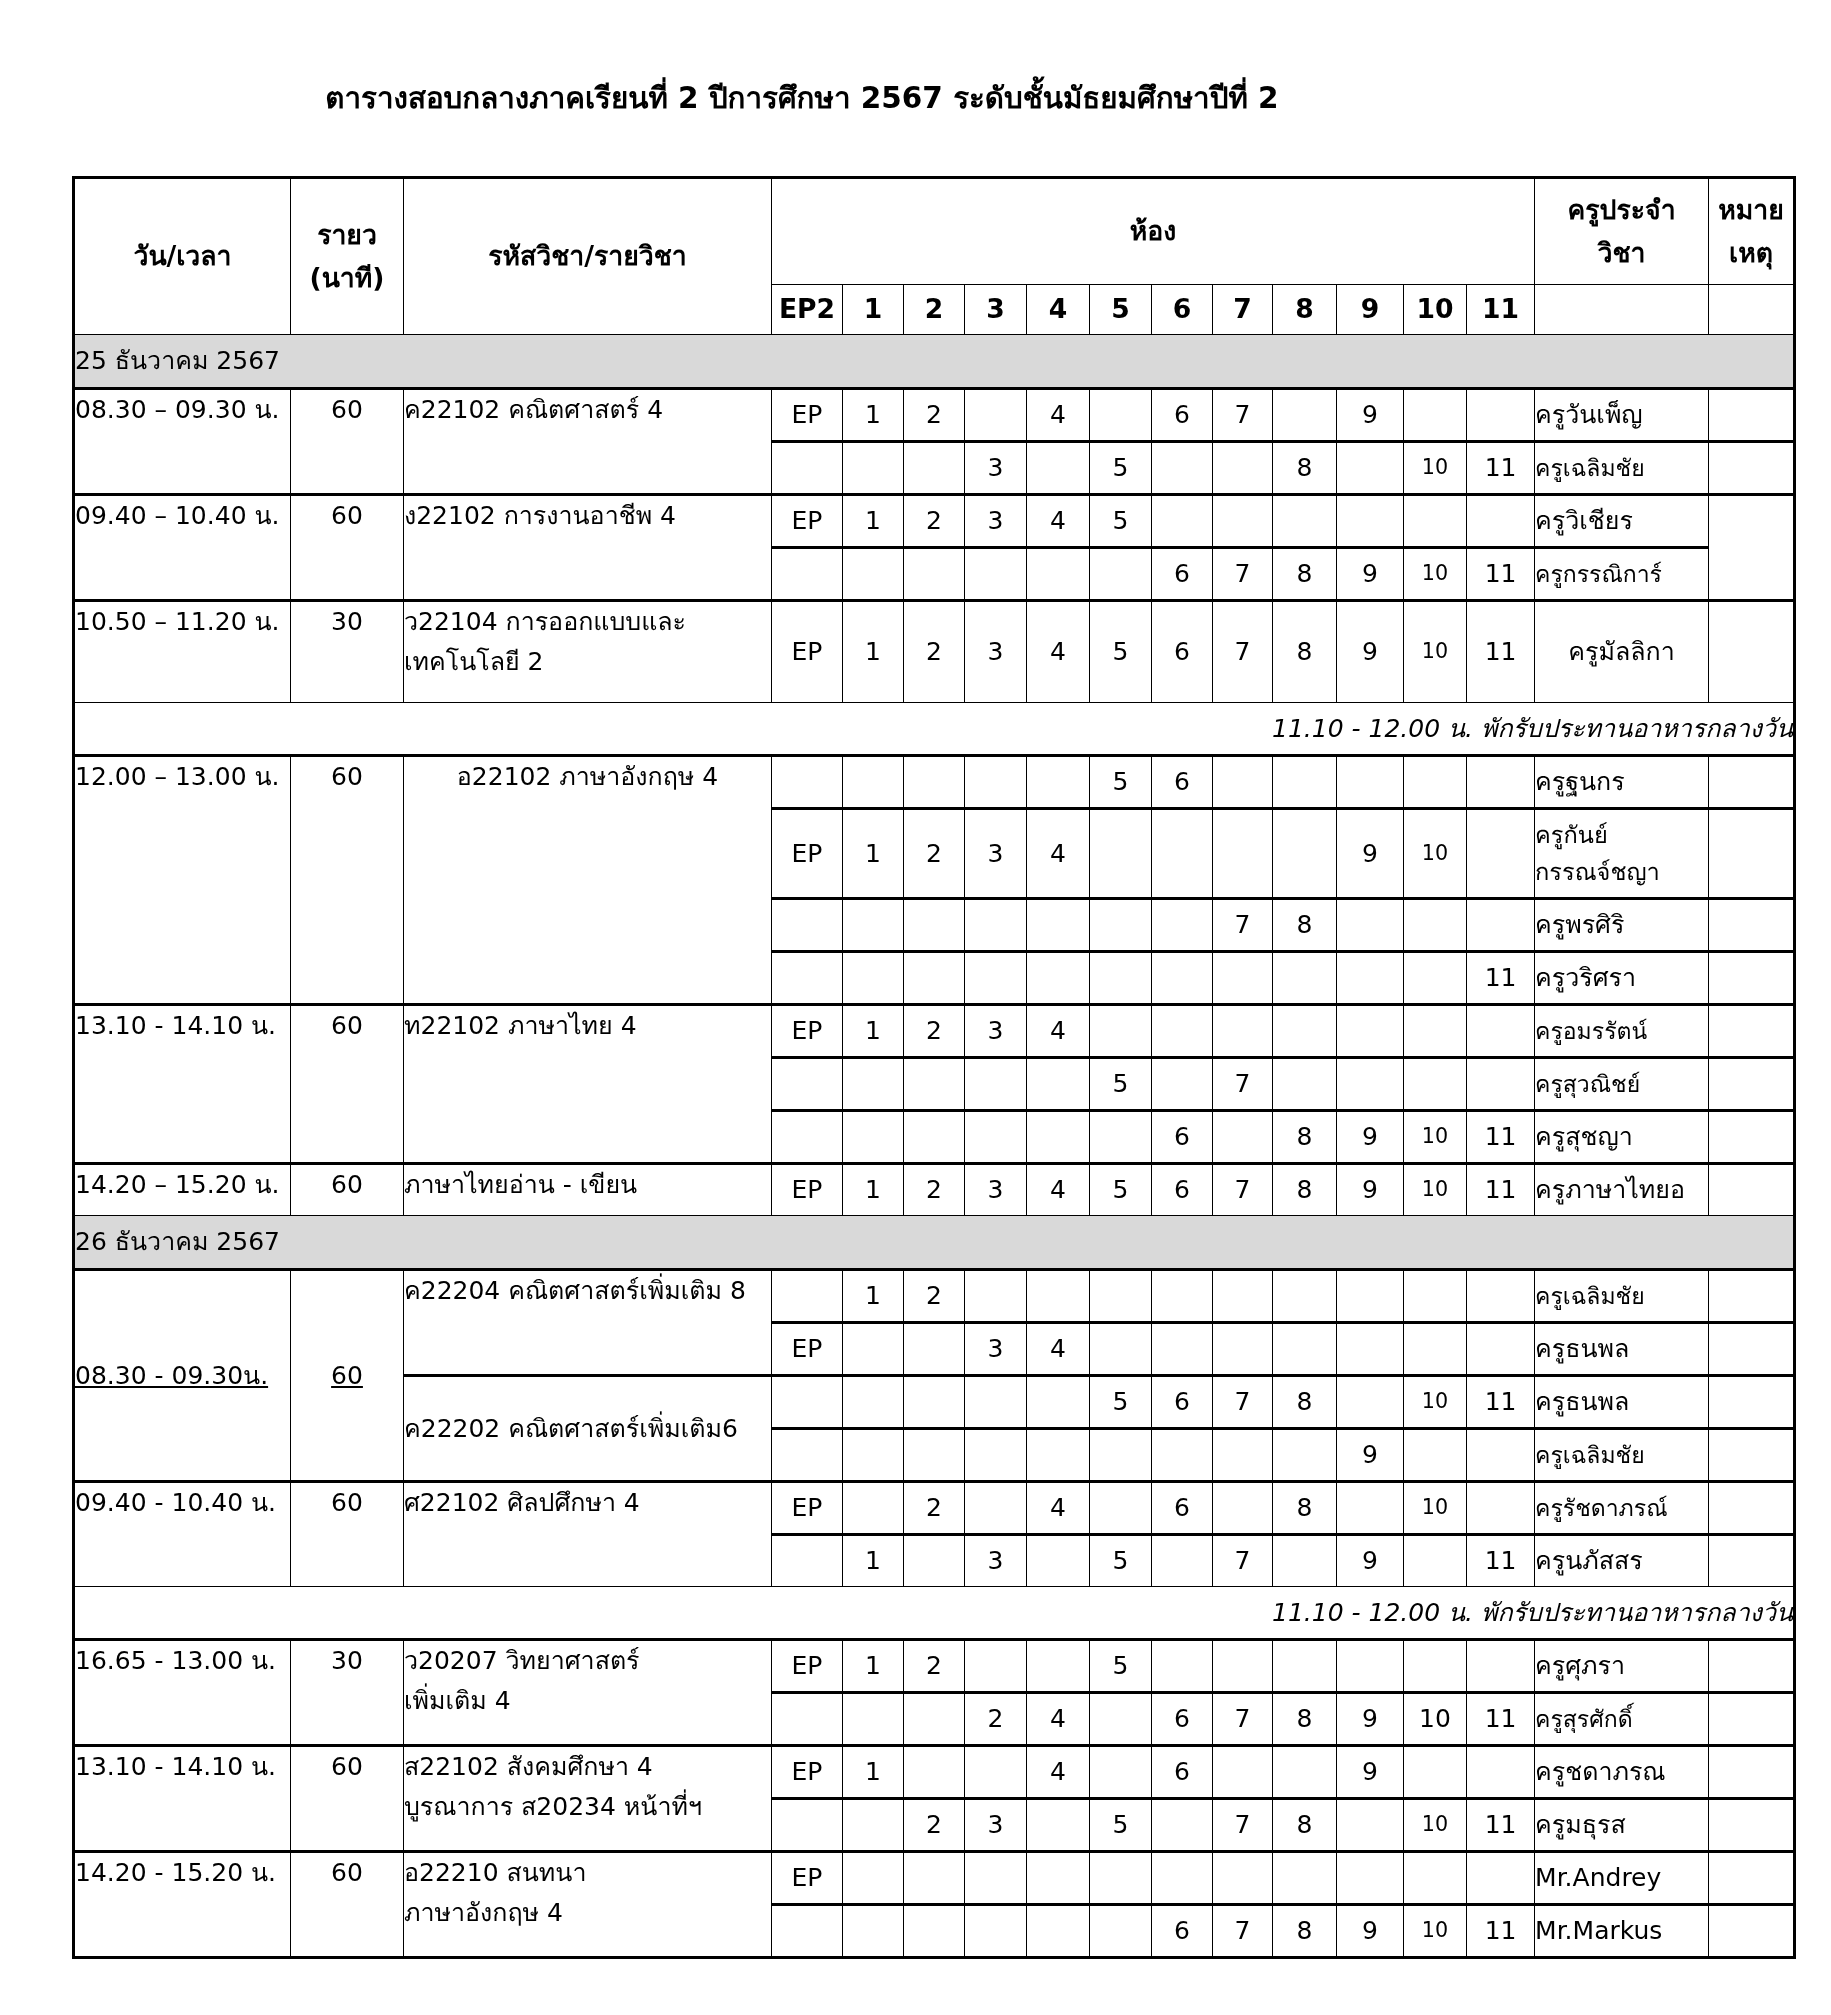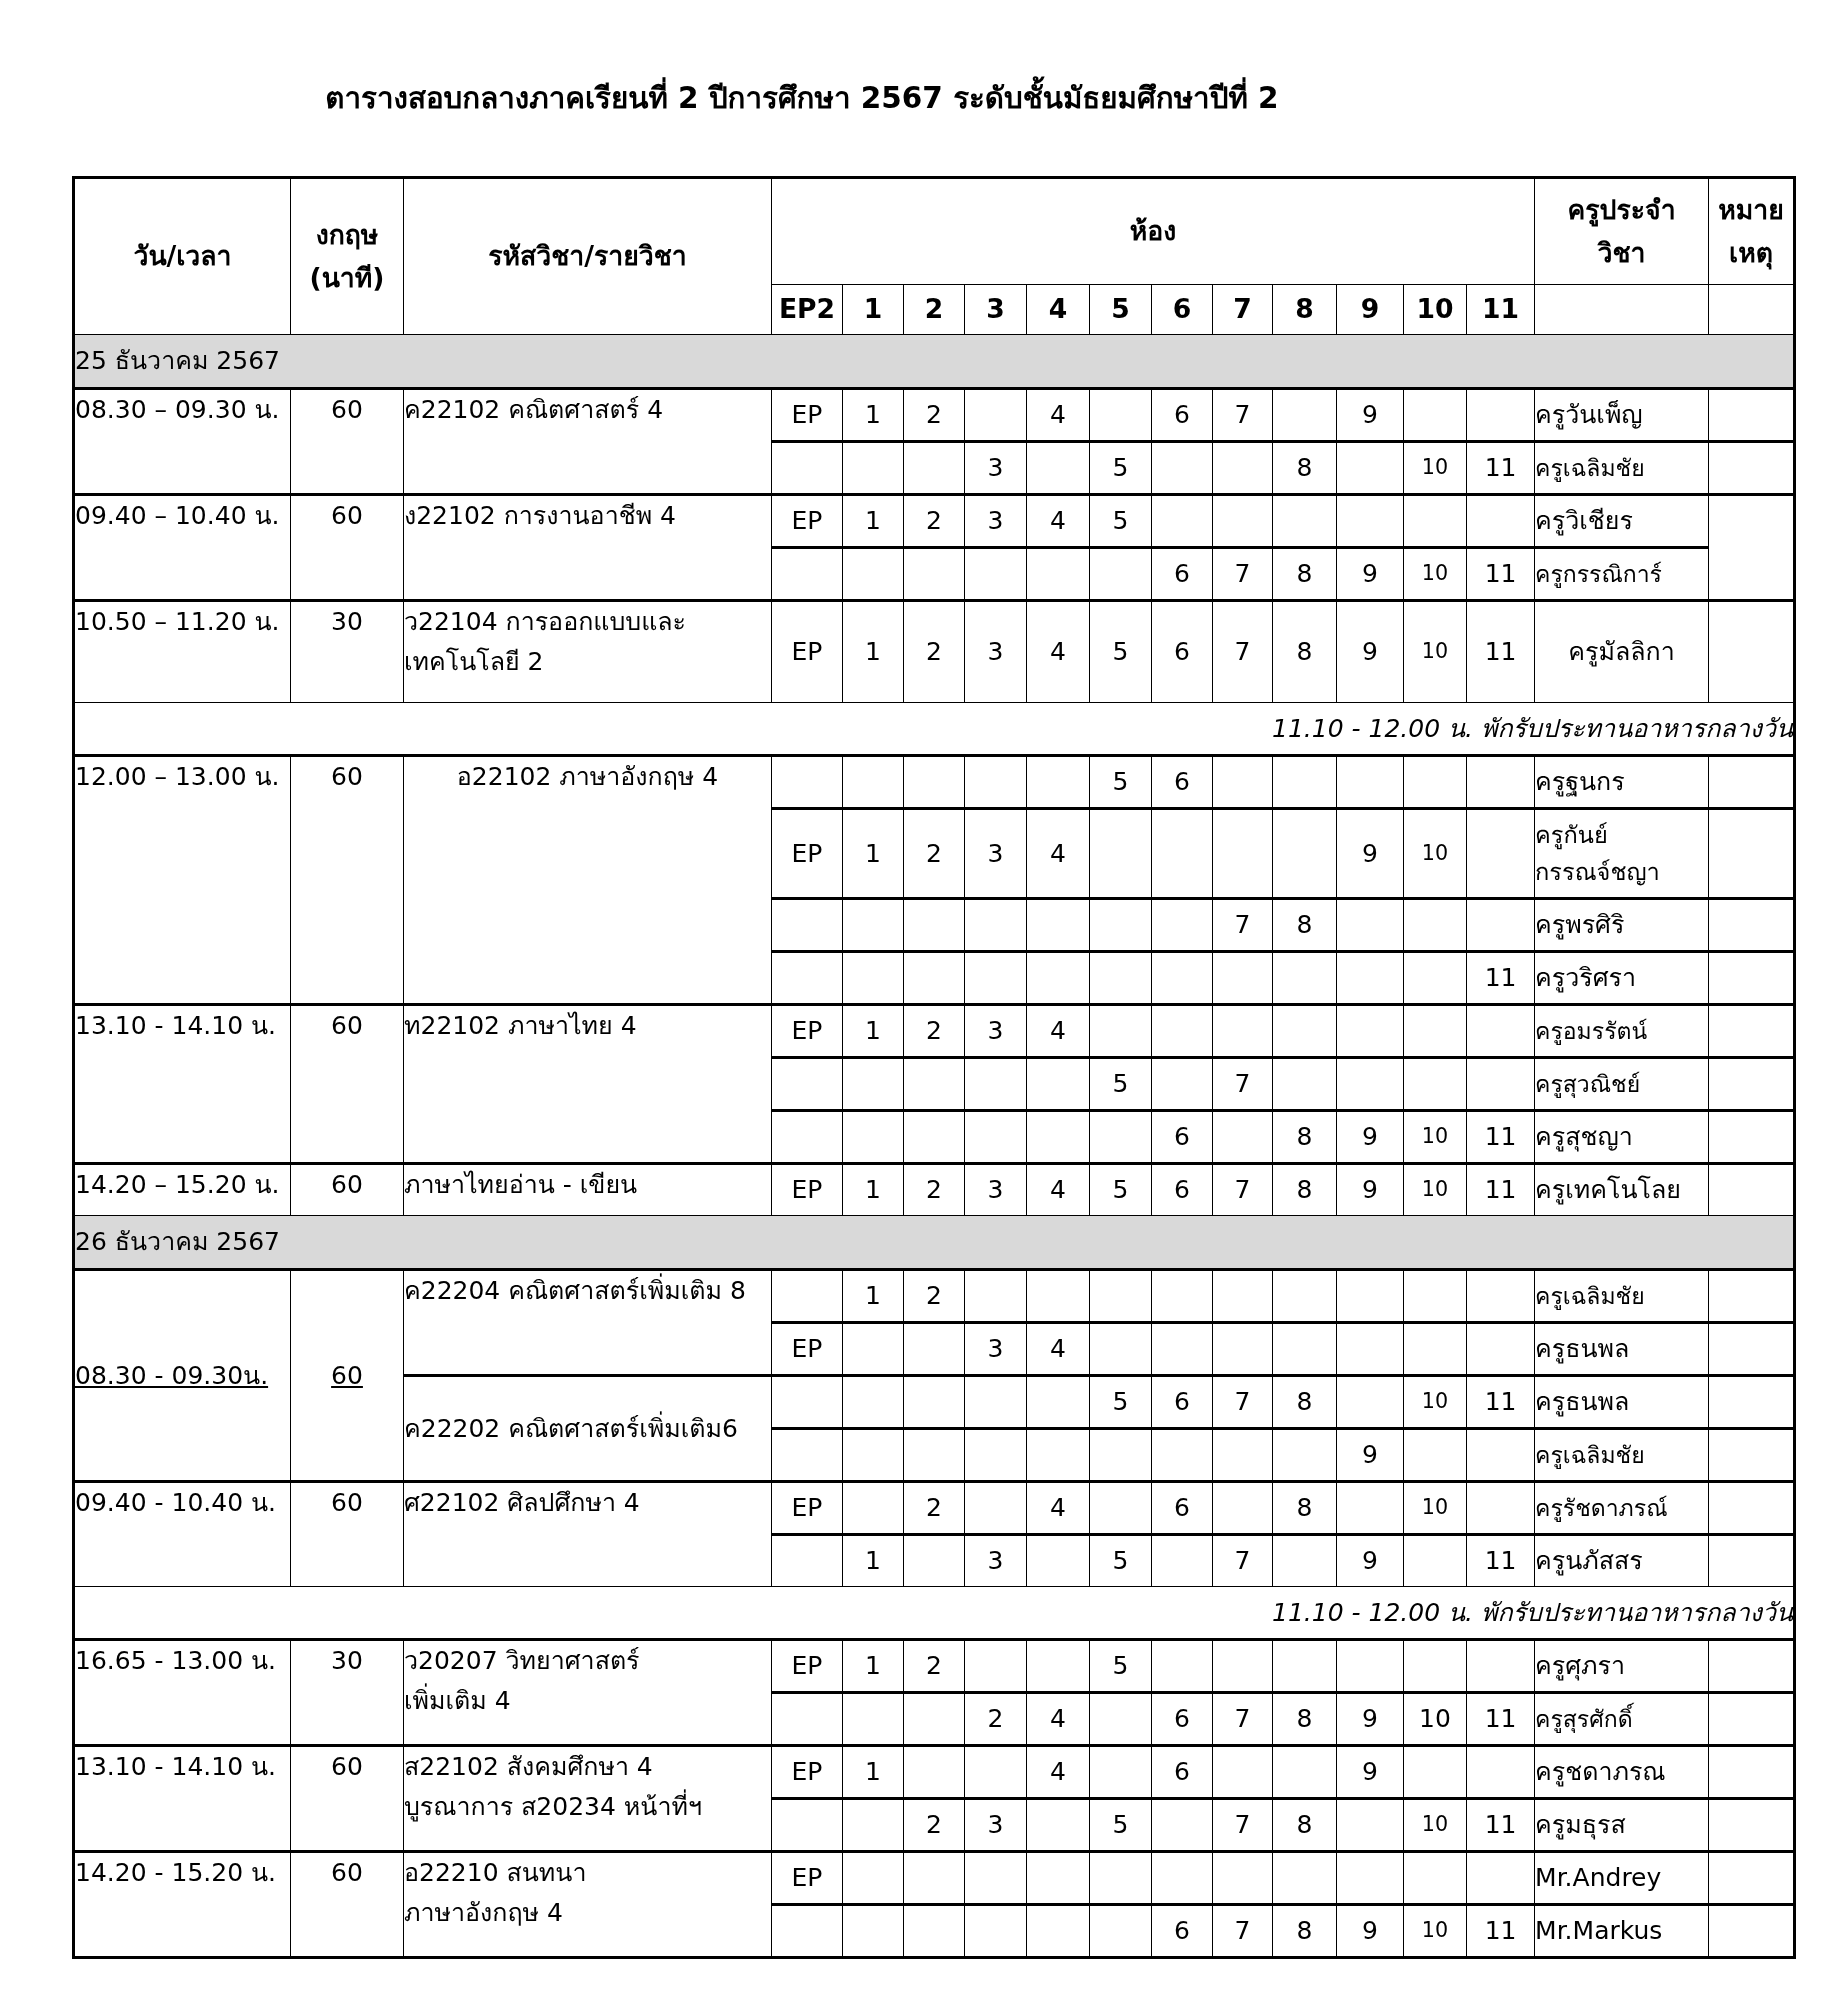--- a/index.html
+++ b/index.html
@@ -59,21 +59,21 @@
       <col style="width:67px">
       <col style="width:63px">
       <col style="width:68px">
     <col style="width:174px">
       <col style="width:86px">
   </colgroup>
   <thead>
     <tr class="hdr-top">
       <th rowspan="2">วัน/เวลา</th>
       <th rowspan="2">
-        <div>งกฤษ</div>
+        <div>รายว</div>
         <div>(นาที)</div>
       </th>
       <th rowspan="2">รหัสวิชา/รายวิชา</th>
       <th colspan="12">ห้อง</th>
       <th>
         <div>ครูประจำ</div>
         <div>วิชา</div>
       </th>
       <th>
         <div>หมาย</div>
@@ -319,21 +319,21 @@
         <td class="room">2</td>
         <td class="room">3</td>
         <td class="room">4</td>
         <td class="room">5</td>
         <td class="room">6</td>
         <td class="room">7</td>
         <td class="room">8</td>
         <td class="room">9</td>
         <td class="room small">10</td>
         <td class="room">11</td>
-        <td class="teacher">ครูเทคโนโลย</td>
+        <td class="teacher">ครูภาษาไทยอ</td>
         <td class="note"></td>
       </tr>
       <tr>
         <td class="date-row" colspan="17">26 ธันวาคม 2567</td>
       </tr>
       <tr class="sub thick-top">
         <td class="time mid" rowspan="4">08.30 - 09.30น.</td>
         <td class="mins mid" rowspan="4">60</td>
         <td class="subject" rowspan="2">ค22204 คณิตศาสตร์เพิ่มเติม 8</td>
         <td class="room"></td>

